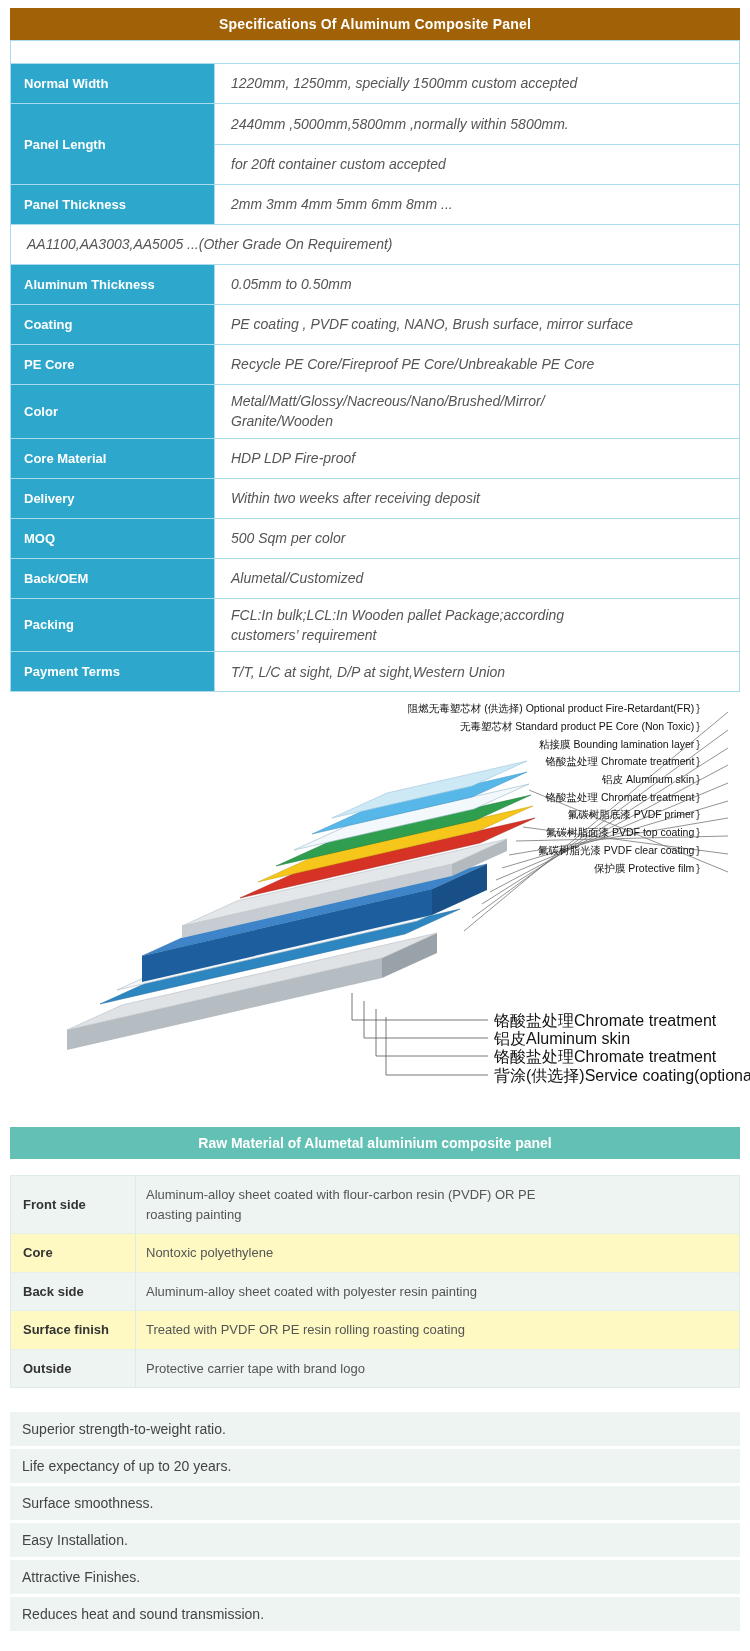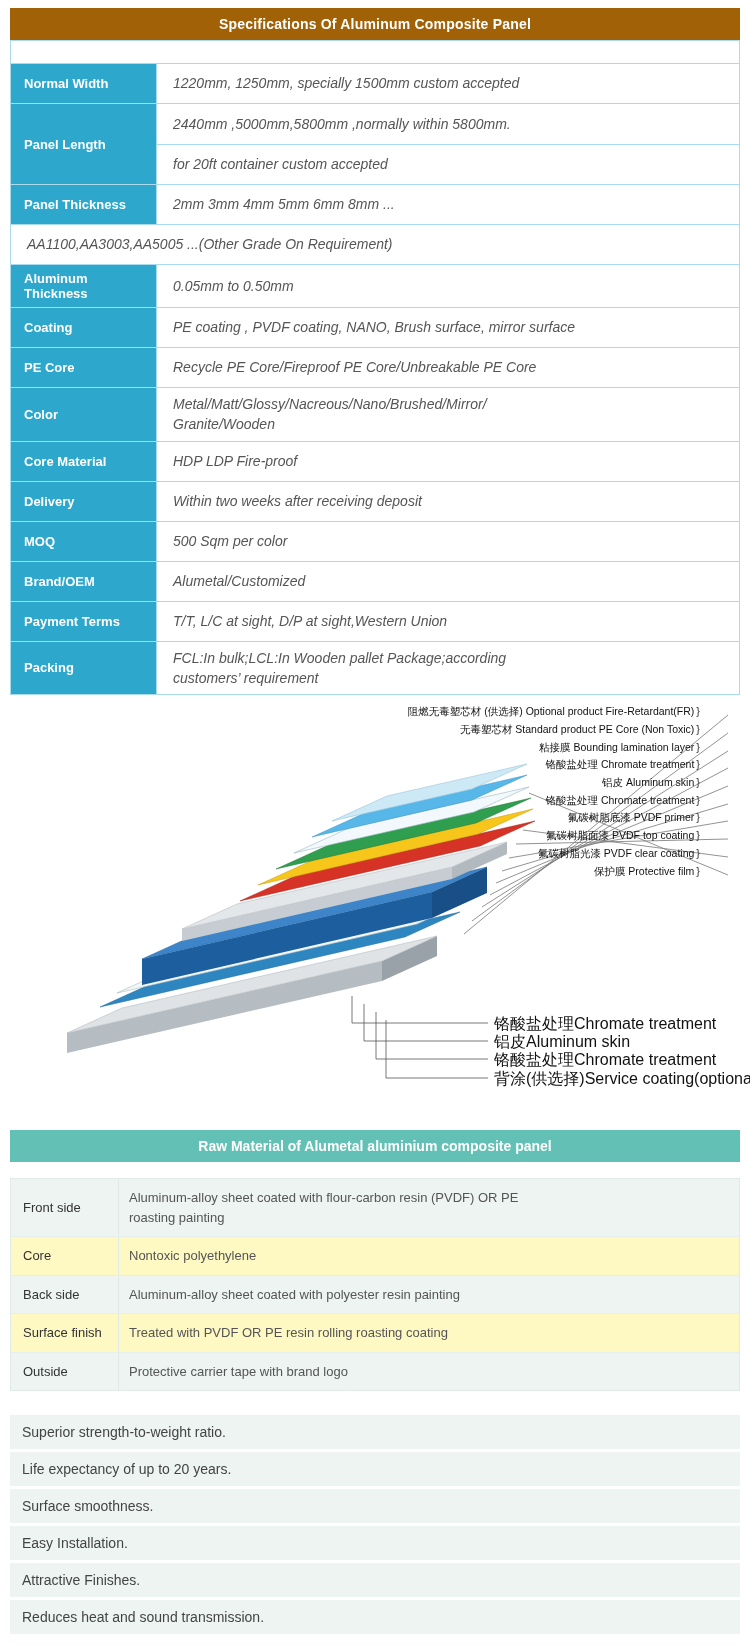--- a/index.html
+++ b/index.html
@@ -14,21 +14,21 @@
   
   .spec-section { margin:0 10px; }
   .spec-header {
     background:#a16207; color:#fff; font-weight:bold; font-size:14px;
     text-align:center; padding:8px 0; letter-spacing:.2px;
   }
   .spec-table { border:1px solid #a9dbed; margin-top:0; }
   .spec-gap { height:22px; background:#fff; }
   .spec-row { display:flex; border-top:1px solid #a9dbed; min-height:40px; }
   .spec-label {
-    width:146px; background:#2da7cc; color:#fff; font-weight:bold; font-size:13px;
+    width:204px; background:#2da7cc; color:#fff; font-weight:bold; font-size:13px;
     display:flex; align-items:center; padding:6px 6px 6px 13px;
     border-right:1px solid #a9dbed;
   }
   .spec-value {
     flex:1; display:flex; align-items:center;
     padding:6px 8px 6px 16px; font-size:14px; color:#555;
     white-space:pre-line; line-height:1.45;font-style:italic;
   }
   .spec-value-stack { flex:1; display:flex; flex-direction:column; }
   .spec-value-stack .spec-value { min-height:40px; }
@@ -51,21 +51,21 @@
   .section { margin:24px 10px 0; }
   .section-header {
     background:#63c0b4; color:#fff; font-weight:bold; font-size:14px;
     text-align:center; padding:8px 0;
   }
   .raw-table { margin-top:16px; border:1px solid #e0eae7; }
   .raw-row { display:flex; border-top:1px solid #e6efec; font-size:13px; background:#fef9c3; }
   .raw-row:first-child { border-top:none; }
   .raw-row.alt { background:#edf4f2; }
   .raw-label {
-    width:108px; padding:9px 6px 9px 12px; font-weight:normal; color:#333;
+    width:125px; padding:9px 6px 9px 12px; font-weight:bold; color:#333;
     border-right:1px solid #dfe9e6; display:flex; align-items:center;
   }
   .raw-value { flex:1; padding:9px 10px; color:#555; white-space:pre-line; line-height:1.5; display:flex; align-items:center; }
 
   .char-list { margin-top:12px; }
   .char-row {
     background:#edf4f2; padding:9px 12px; font-size:14px; color:#444;
     border-bottom:3px solid #ffffff;
   }
 </style>
@@ -131,33 +131,33 @@
         <div class="spec-label">Delivery</div>
         <div class="spec-value">Within two weeks after receiving deposit</div>
       </div>
 
       <div class="spec-row">
         <div class="spec-label">MOQ</div>
         <div class="spec-value">500 Sqm per color</div>
       </div>
 
       <div class="spec-row">
-        <div class="spec-label">Brand/OEM</div>
+        <div class="spec-label">Back/OEM</div>
         <div class="spec-value">Alumetal/Customized</div>
-      </div>
-
-      <div class="spec-row">
-        <div class="spec-label">Payment Terms</div>
-        <div class="spec-value">T/T, L/C at sight, D/P at sight,Western Union</div>
       </div>
 
       <div class="spec-row">
         <div class="spec-label">Packing</div>
         <div class="spec-value">FCL:In bulk;LCL:In Wooden pallet Package;according
 customers’ requirement</div>
+      </div>
+
+      <div class="spec-row">
+        <div class="spec-label">Payment Terms</div>
+        <div class="spec-value">T/T, L/C at sight, D/P at sight,Western Union</div>
       </div>
     </div>
   </div>
 
   <div class="diagram">
     <svg width="750" height="405" viewBox="0 0 750 405">
 
       <g stroke="#777" stroke-width="0.8" fill="none">
         <line x1="696" y1="14" x2="432" y2="233"></line>
         <line x1="696" y1="32" x2="440" y2="220"></line>

